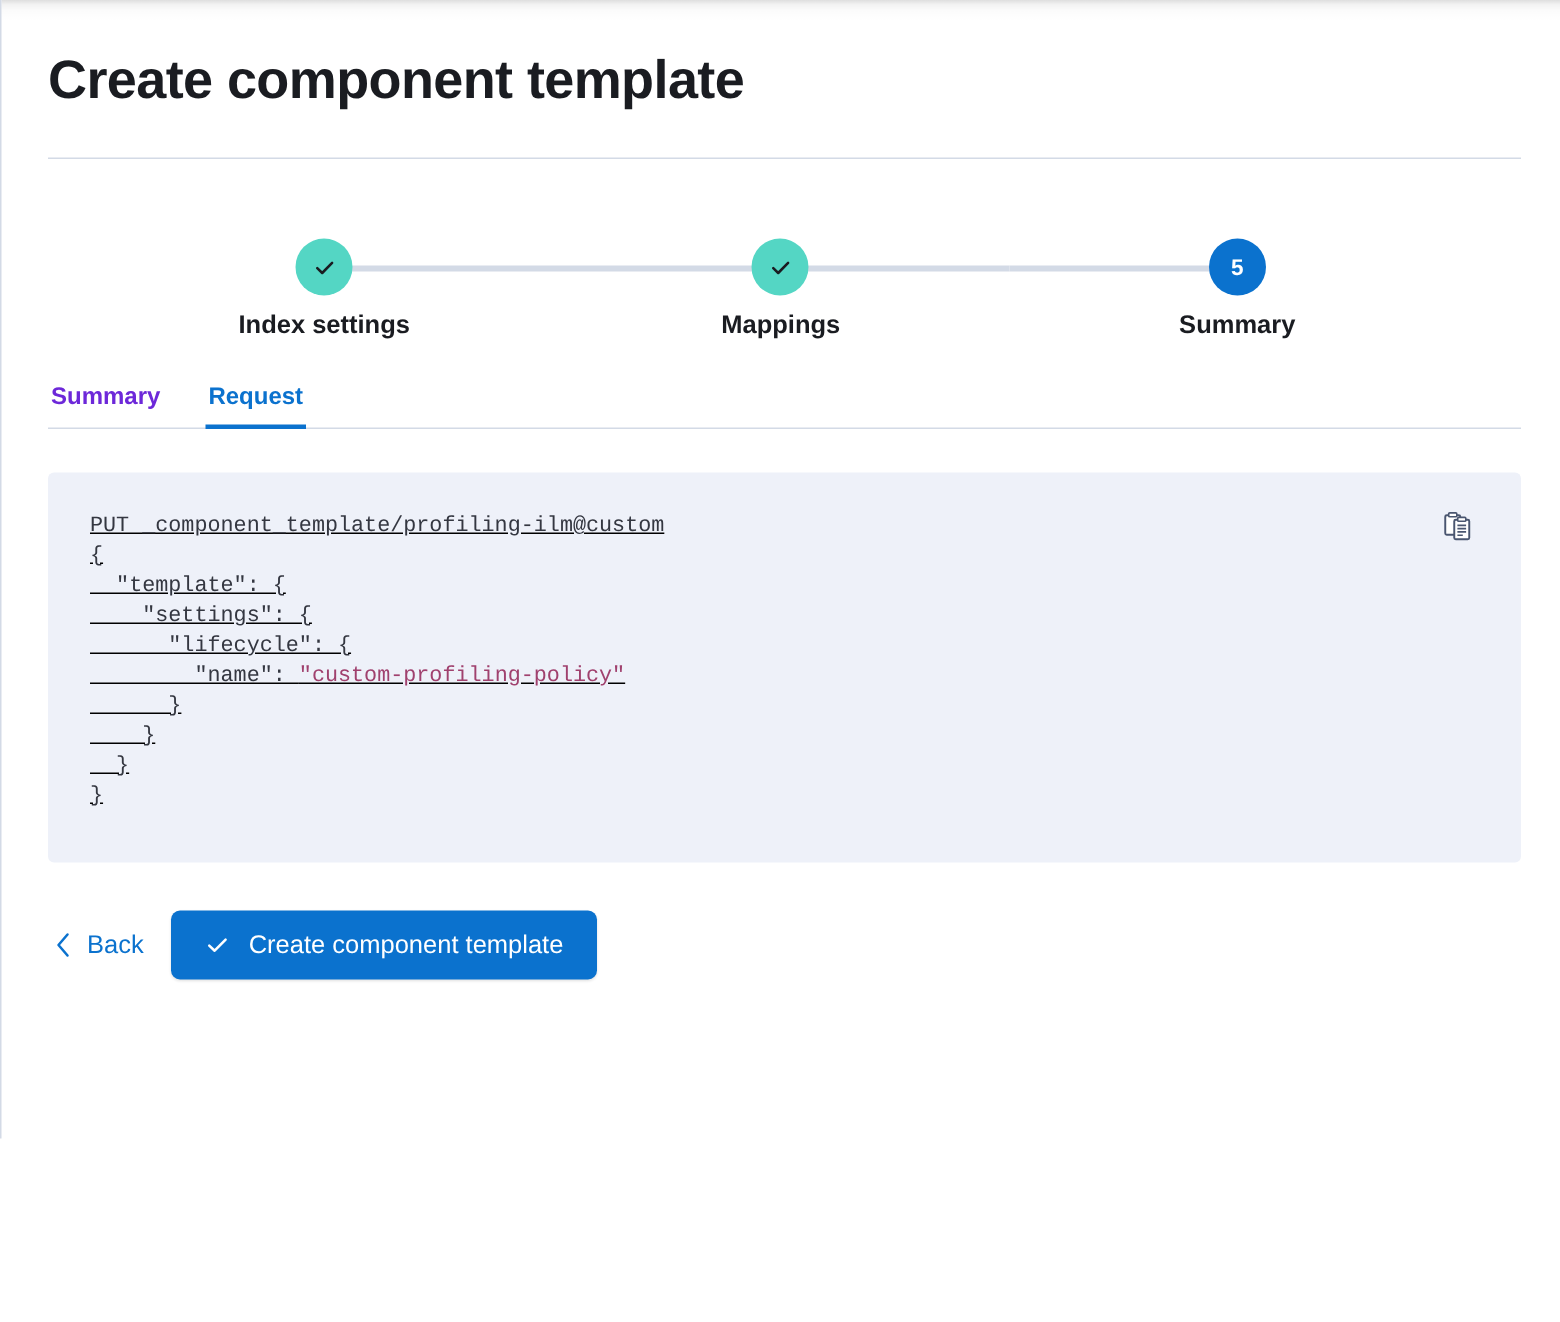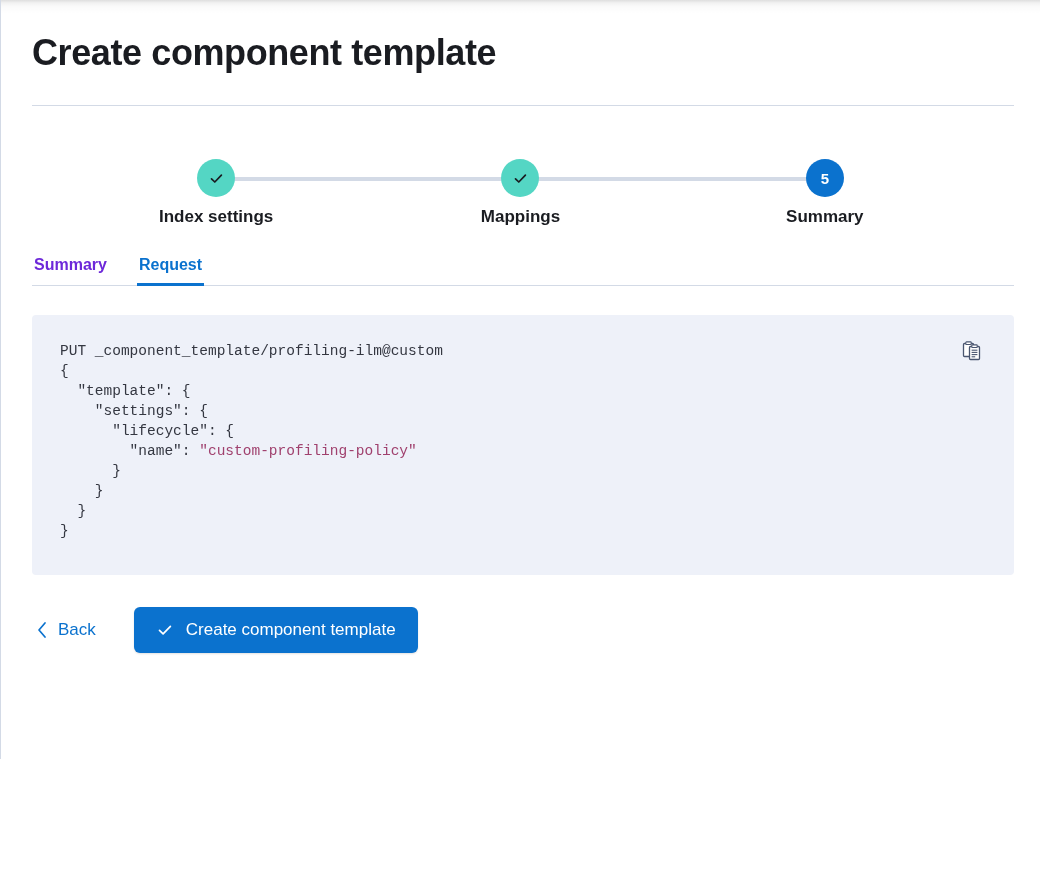--- a/index.html
+++ b/index.html
@@ -138,20 +138,21 @@
 
   
   .code-wrap {
     position: relative;
     margin-top: 29px;
     width: 982px;
     background: #eef1f9;
     border-radius: 4px;
     padding: 26px 28px 34px 28px;
     min-height: 259px;
+    text-decoration: underline;
   }
   pre.code {
     margin: 0;
     font-family: "Liberation Mono", "DejaVu Sans Mono", monospace;
     font-size: 14.5px;
     line-height: 20px;
     color: #343741;
     white-space: pre;
   }
   pre.code .str { color: #a0416e; }
@@ -162,21 +163,21 @@
     display: flex; align-items: center; justify-content: center;
     background: none; border: none; cursor: pointer;
     padding: 0;
   }
 
   
   .footer {
     display: flex;
     align-items: center;
     margin-top: 32px;
-    gap: 34px;
+    gap: 14px;
   }
   .back-btn {
     display: flex; align-items: center; gap: 10px;
     background: none; border: none; cursor: pointer;
     font-family: inherit;
     font-size: 17px;
     color: #0b72ce;
     padding: 8px 4px;
   }
   .back-btn .chev { display: block; }

